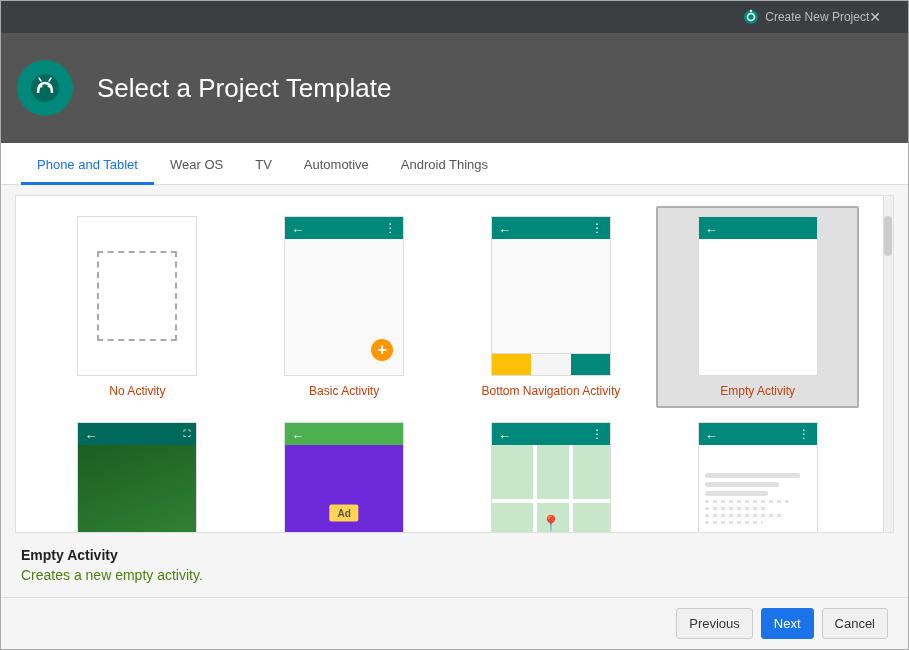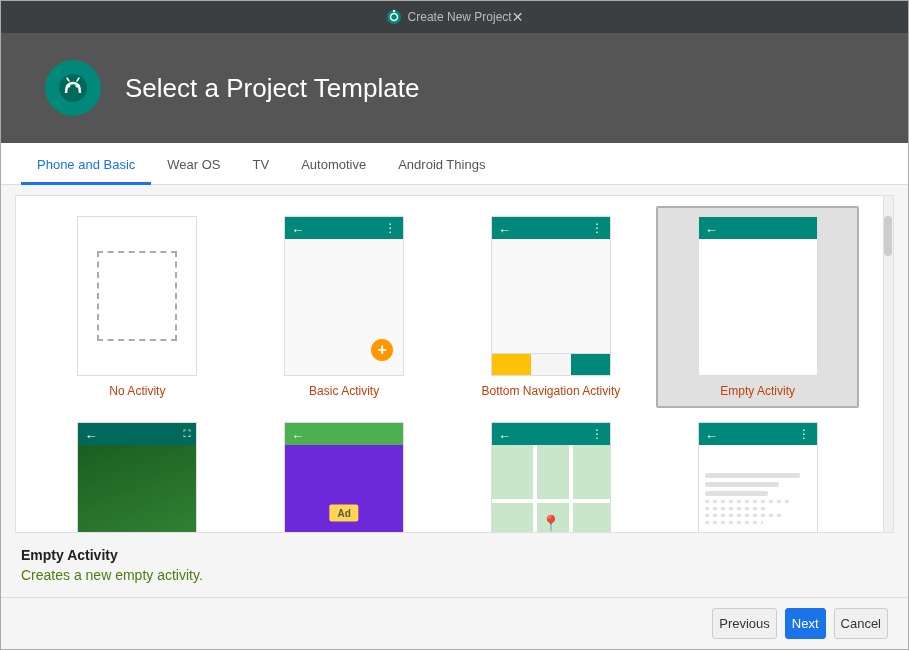--- a/index.html
+++ b/index.html
@@ -19,22 +19,22 @@
       display: flex;
       flex-direction: column;
       border: 1px solid #aaa;
     }
 
     .title-bar {
       height: 32px;
       background: #3c3f41;
       display: flex;
       align-items: center;
-      padding: 0 6px;
-      justify-content: center;
+      padding: 0 27px;
+      justify-content: flex-end;
       flex-shrink: 0;
     }
     .title-bar-left {
       display: flex;
       align-items: center;
       gap: 6px;
       color: #bbbbbb;
       font-size: 12px;
     }
     .title-bar-icon {
@@ -49,21 +49,21 @@
       border: none;
       color: #ccc;
       line-height: 1;
     }
 
     .header {
       background: #555555;
       height: 110px;
       display: flex;
       align-items: center;
-      padding: 0 44px;
+      padding: 0 16px;
       gap: 24px;
       flex-shrink: 0;
     }
     .header-icon {
       width: 56px;
       height: 56px;
       background: #00897b;
       border-radius: 50%;
       display: flex;
       align-items: center;
@@ -307,21 +307,21 @@
       background: #f5f5f5;
       border-top: 1px solid #ddd;
       display: flex;
       align-items: center;
       justify-content: flex-end;
       padding: 0 20px;
       gap: 8px;
       flex-shrink: 0;
     }
     .btn {
-      padding: 7px 6px;
+      padding: 7px 12px;
       border-radius: 3px;
       font-size: 13px;
       cursor: pointer;
       border: 1px solid #ccc;
       background: #f0f0f0;
       color: #333;
     }
     .btn.primary {
       background: #1a73e8;
       color: white;
@@ -362,21 +362,21 @@
         <line x1="13" y1="10" x2="11" y2="7" stroke="white" stroke-width="1.5" stroke-linecap="round"></line>
         <line x1="21" y1="10" x2="23" y2="7" stroke="white" stroke-width="1.5" stroke-linecap="round"></line>
       </svg>
     </div>
     <h1 class="header-title">Select a Project Template</h1>
   </div>
 
   <div class="content">
 
     <div class="tabs">
-      <div class="tab active">Phone and Basic</div>
+      <div class="tab active">Phone and Tablet</div>
       <div class="tab">Wear OS</div>
       <div class="tab">TV</div>
       <div class="tab">Automotive</div>
       <div class="tab">Android Things</div>
     </div>
 
     <div class="grid-area" style="position:relative;">
 
       <div class="scrollbar-track">
         <div class="scrollbar-thumb"></div>

